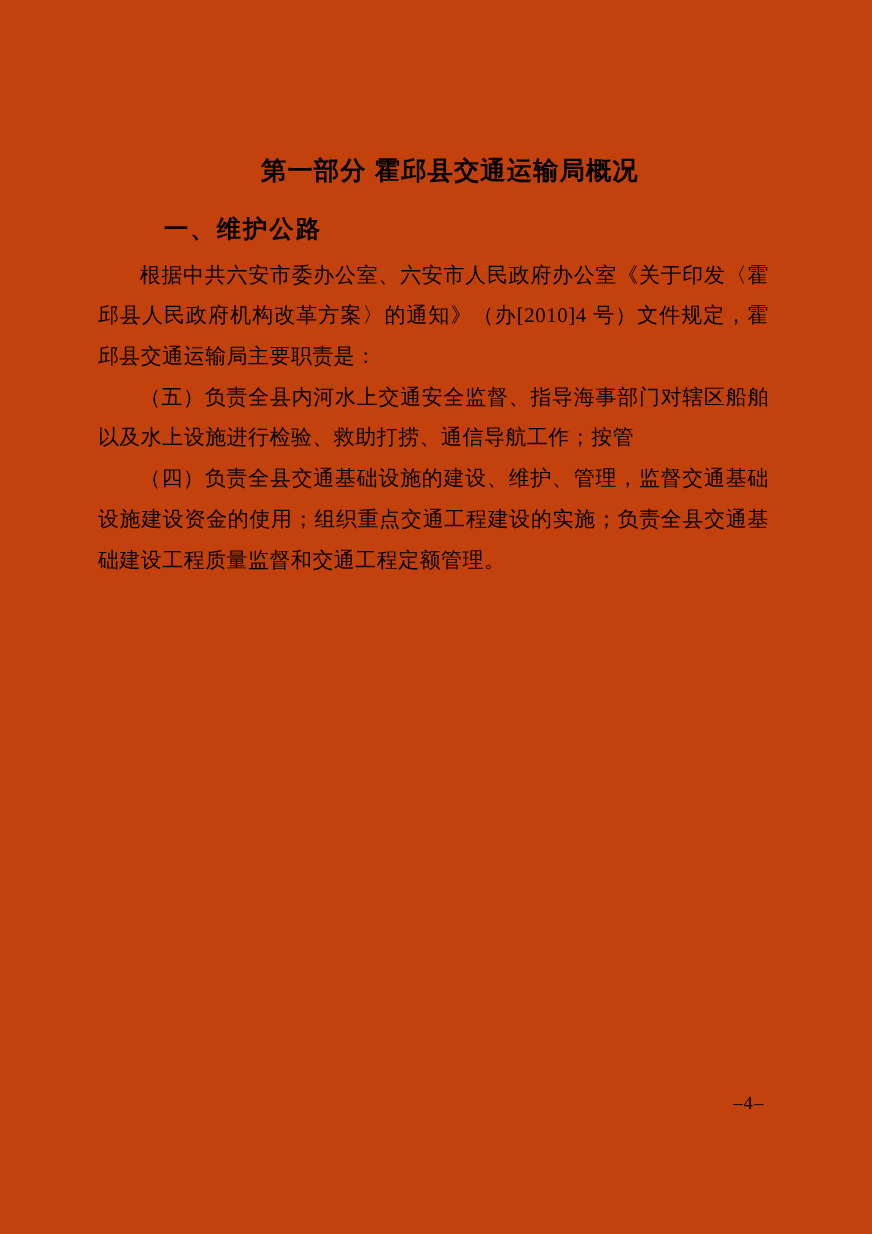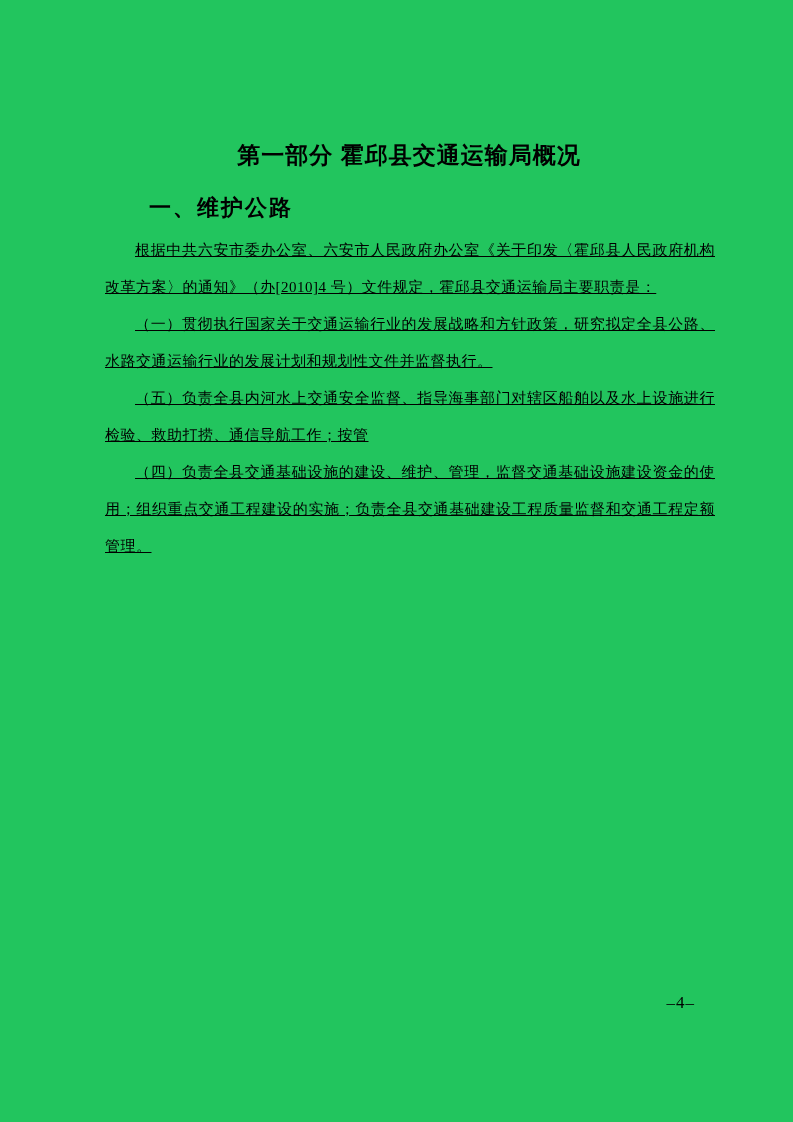--- a/index.html
+++ b/index.html
@@ -11,21 +11,21 @@
     width: 793px;
     height: 1122px;
     position: relative;
     font-family: "Liberation Serif", serif;
     color: #000000;
     overflow: hidden;
   }
   .page {
     position: absolute;
     inset: 0;
-    background: #22c55e;
+    background: #c2410c;
   }
   .doc-title {
     position: absolute;
     top: 140px;
     left: 105px;
     width: 608px;
     margin: 0;
     text-align: center;
     font-family: "Liberation Sans", sans-serif;
     font-weight: bold;
@@ -44,28 +44,27 @@
     box-sizing: border-box;
     font-family: "Liberation Sans", sans-serif;
     font-weight: bold;
     font-size: 22px;
     line-height: 30px;
     letter-spacing: 2px;
   }
   .body-text {
     position: absolute;
     top: 232px;
-    left: 105px;
+    left: 89px;
     width: 610px;
-    font-size: 15px;
+    font-size: 19px;
     line-height: 37px;
     text-align: justify;
     text-justify: inter-character;
     letter-spacing: 0.5px;
-    text-decoration: underline;
   }
   .body-text p {
     margin: 0;
     text-indent: 2em;
   }
   .page-number {
     position: absolute;
     top: 993px;
     right: 98px;
     font-size: 17px;
@@ -78,20 +77,19 @@
 <body>
 
 <div class="page">
 
   <h1 class="doc-title">第一部分 霍邱县交通运输局概况</h1>
 
   <h2 class="section-heading">一、维护公路</h2>
 
   <div class="body-text">
     <p>根据中共六安市委办公室、六安市人民政府办公室《关于印发〈霍邱县人民政府机构改革方案〉的通知》（办[2010]4 号）文件规定，霍邱县交通运输局主要职责是：</p>
-    <p>（一）贯彻执行国家关于交通运输行业的发展战略和方针政策，研究拟定全县公路、水路交通运输行业的发展计划和规划性文件并监督执行。</p>
     <p>（五）负责全县内河水上交通安全监督、指导海事部门对辖区船舶以及水上设施进行检验、救助打捞、通信导航工作；按管</p>
     <p>（四）负责全县交通基础设施的建设、维护、管理，监督交通基础设施建设资金的使用；组织重点交通工程建设的实施；负责全县交通基础建设工程质量监督和交通工程定额管理。</p>
   </div>
 
   <div class="page-number">–4–</div>
 
 </div>
 
 </body></html>

